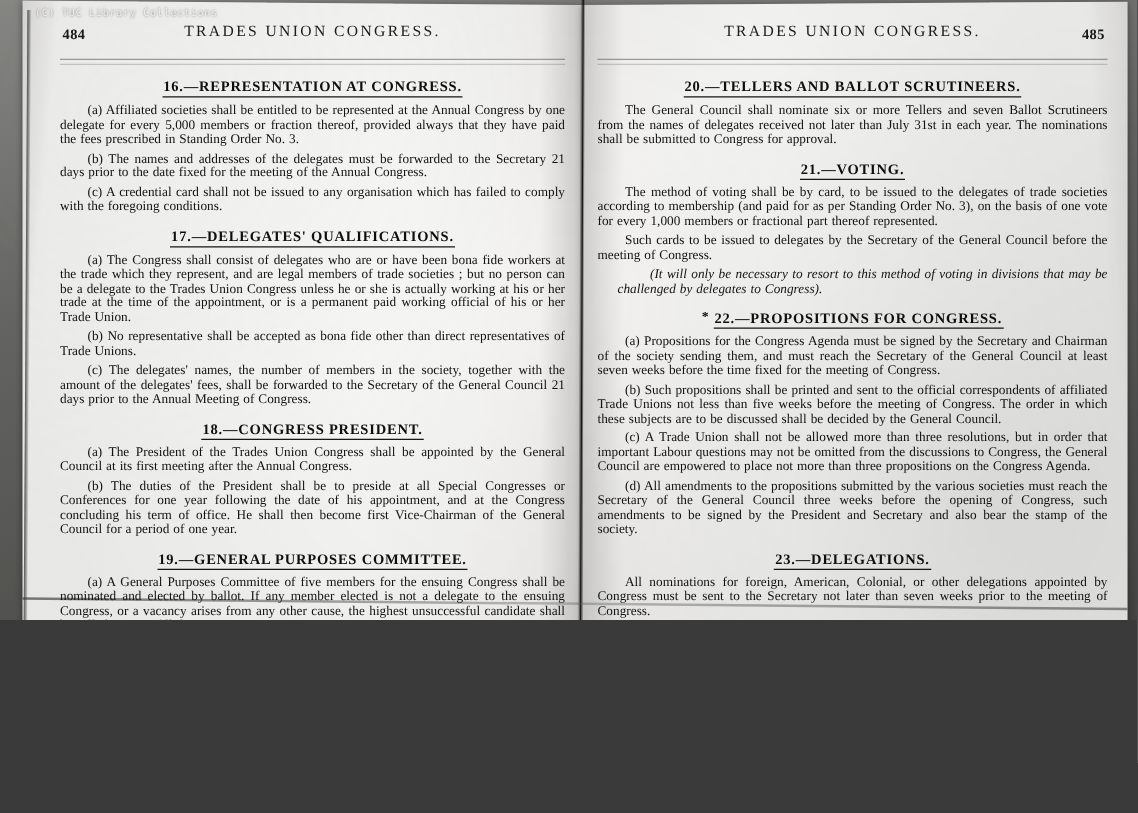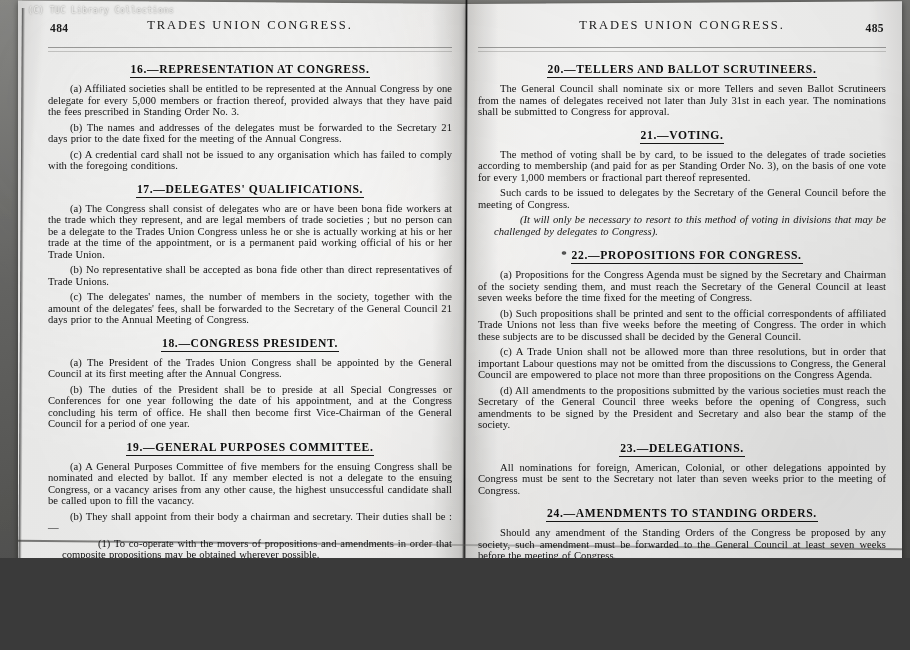--- a/index.html
+++ b/index.html
@@ -4,21 +4,21 @@
 <title>Trades Union Congress — Standing Orders, pages 484–485</title>
 <style>
   html, body {
     margin: 0;
     padding: 0;
     background: #3a3a3a;
   }
   #scan {
     position: relative;
     width: 910px;
-    height: 558px;
+    height: 496px;
     overflow: hidden;
     background: #6e6e6e;
     font-family: "Liberation Serif", "DejaVu Serif", serif;
     -webkit-font-smoothing: antialiased;
   }
 
   
   .backdrop {
     position: absolute;
     inset: 0;

